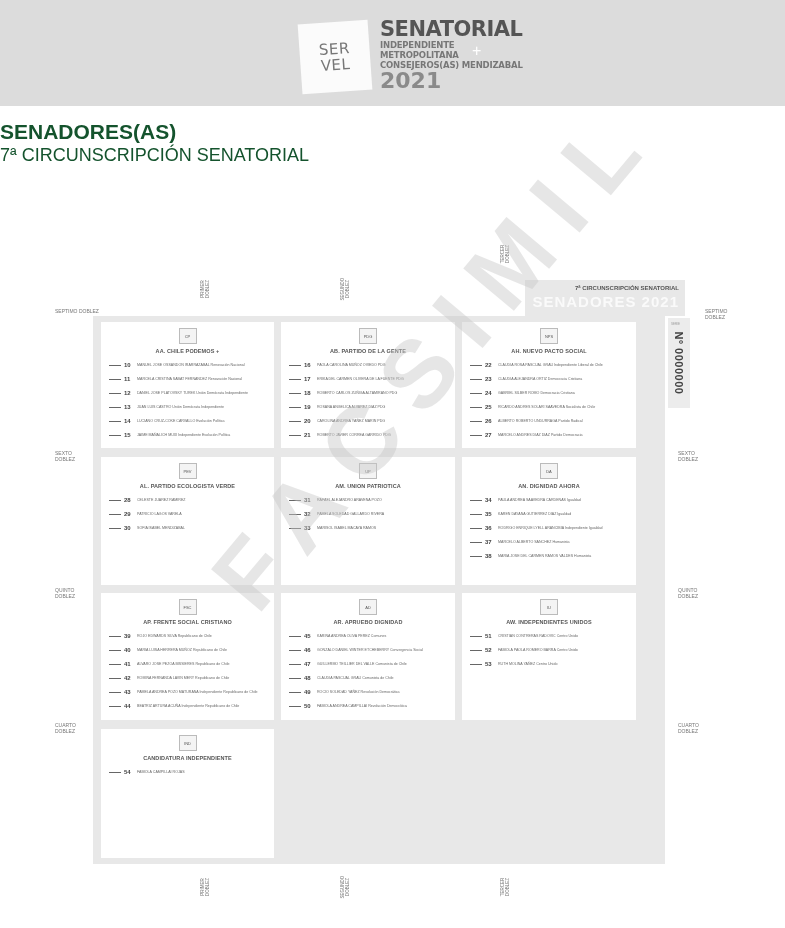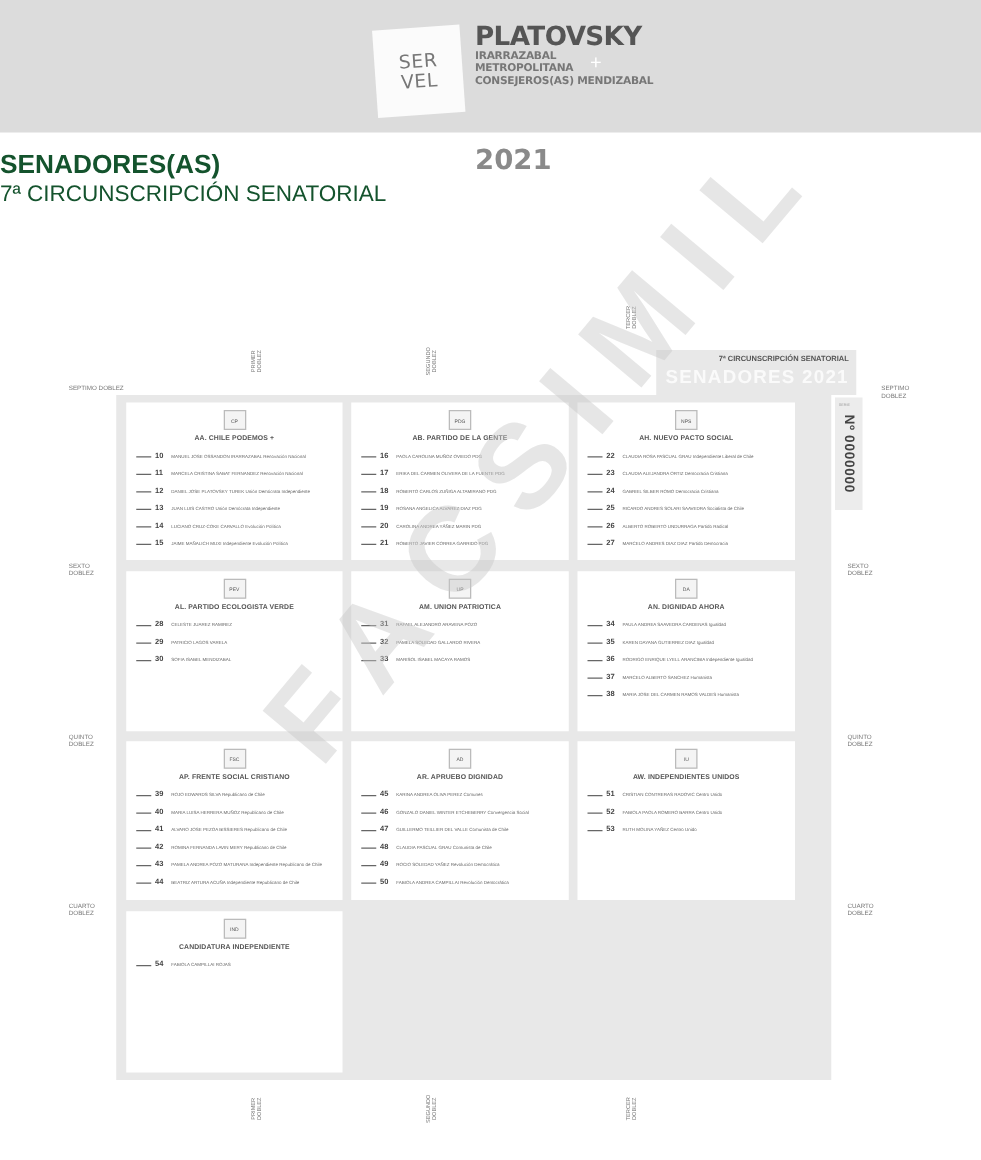--- a/index.html
+++ b/index.html
@@ -11,21 +11,21 @@
     position: absolute; left: 0; top: 0; width: 785px; height: 106px; background: #dcdcdc;
   }
   .logo-box {
     position: absolute; left: 300px; top: 22px; width: 70px; height: 70px; background: #fbfbfb;
     transform: rotate(-4deg); display: flex; flex-direction: column; align-items: center; justify-content: center;
   }
   .logo-box span { font-family: "DejaVu Sans", sans-serif; font-size: 15px; color: #777; line-height: 16px; letter-spacing: 0.5px; }
   .logo-text { position: absolute; left: 380px; top: 18px; }
   .logo-title { font-family: "DejaVu Sans", sans-serif; font-weight: bold; font-size: 21px; color: #555; letter-spacing: -0.5px; line-height: 22px; }
   .logo-sub { font-family: "DejaVu Sans", sans-serif; font-weight: bold; font-size: 8.5px; color: #777; line-height: 10px; letter-spacing: -0.2px; }
-  .logo-year { font-family: "DejaVu Sans", sans-serif; font-weight: bold; font-size: 22px; color: #8a8a8a; line-height: 22px; margin-top: 48px; }
+  .logo-year { font-family: "DejaVu Sans", sans-serif; font-weight: bold; font-size: 22px; color: #8a8a8a; line-height: 22px; }
   .logo-plus { position: absolute; left: 92px; top: 24px; color: #fff; font-size: 16px; }
 
   .titles { position: absolute; left: 0; top: 120px; width: 785px; text-align: left; color: #14532d; }
   .t1 { font-family: "Liberation Sans", sans-serif; font-weight: bold; font-size: 21px; line-height: 24px; }
   .t2 { font-family: "Liberation Sans", sans-serif; font-size: 18px; line-height: 22px; }
   .t3 { font-family: "Liberation Sans", sans-serif; font-weight: bold; font-size: 15px; line-height: 20px; }
 
   .ballot {
     position: absolute; left: 93px; top: 316px; width: 572px; height: 548px; background: #e8e8e8;
   }
@@ -70,22 +70,22 @@
 </style>
 </head>
 <body>
 
 <div class="header-band">
   <div class="logo-box">
     <span>SER</span>
     <span>VEL</span>
   </div>
   <div class="logo-text">
-    <div class="logo-title">PLATOVSKY</div>
-    <div class="logo-sub">IRARRAZABAL</div>
+    <div class="logo-title">SENATORIAL</div>
+    <div class="logo-sub">INDEPENDIENTE</div>
     <div class="logo-sub">METROPOLITANA</div>
     <div class="logo-sub">CONSEJEROS(AS) MENDIZABAL</div>
     <div class="logo-year">2021</div>
     <span class="logo-plus">+</span>
   </div>
 </div>
 
 <div class="titles">
   <div class="t1">SENADORES(AS)</div>
   <div class="t2">7ª CIRCUNSCRIPCIÓN SENATORIAL</div>

